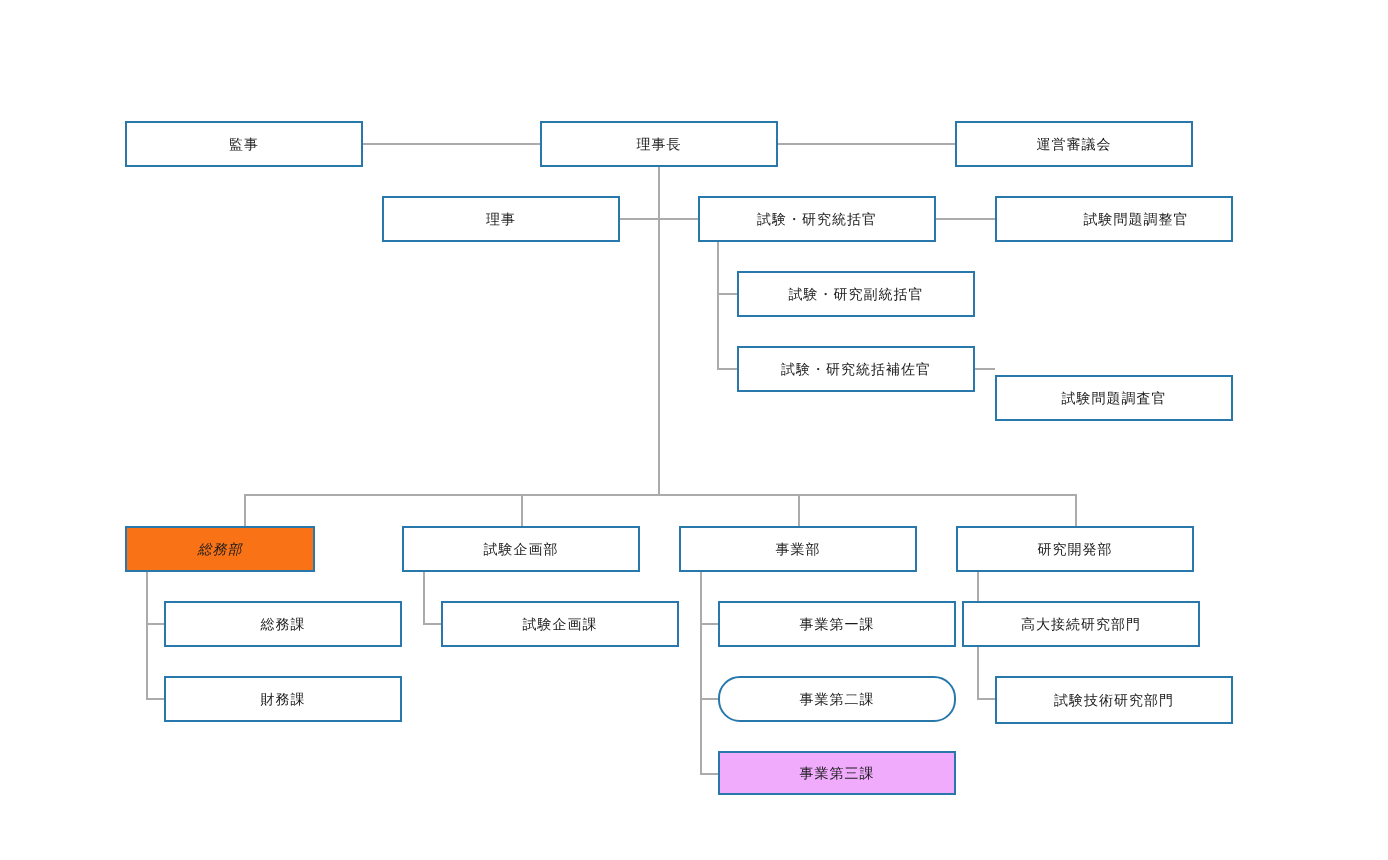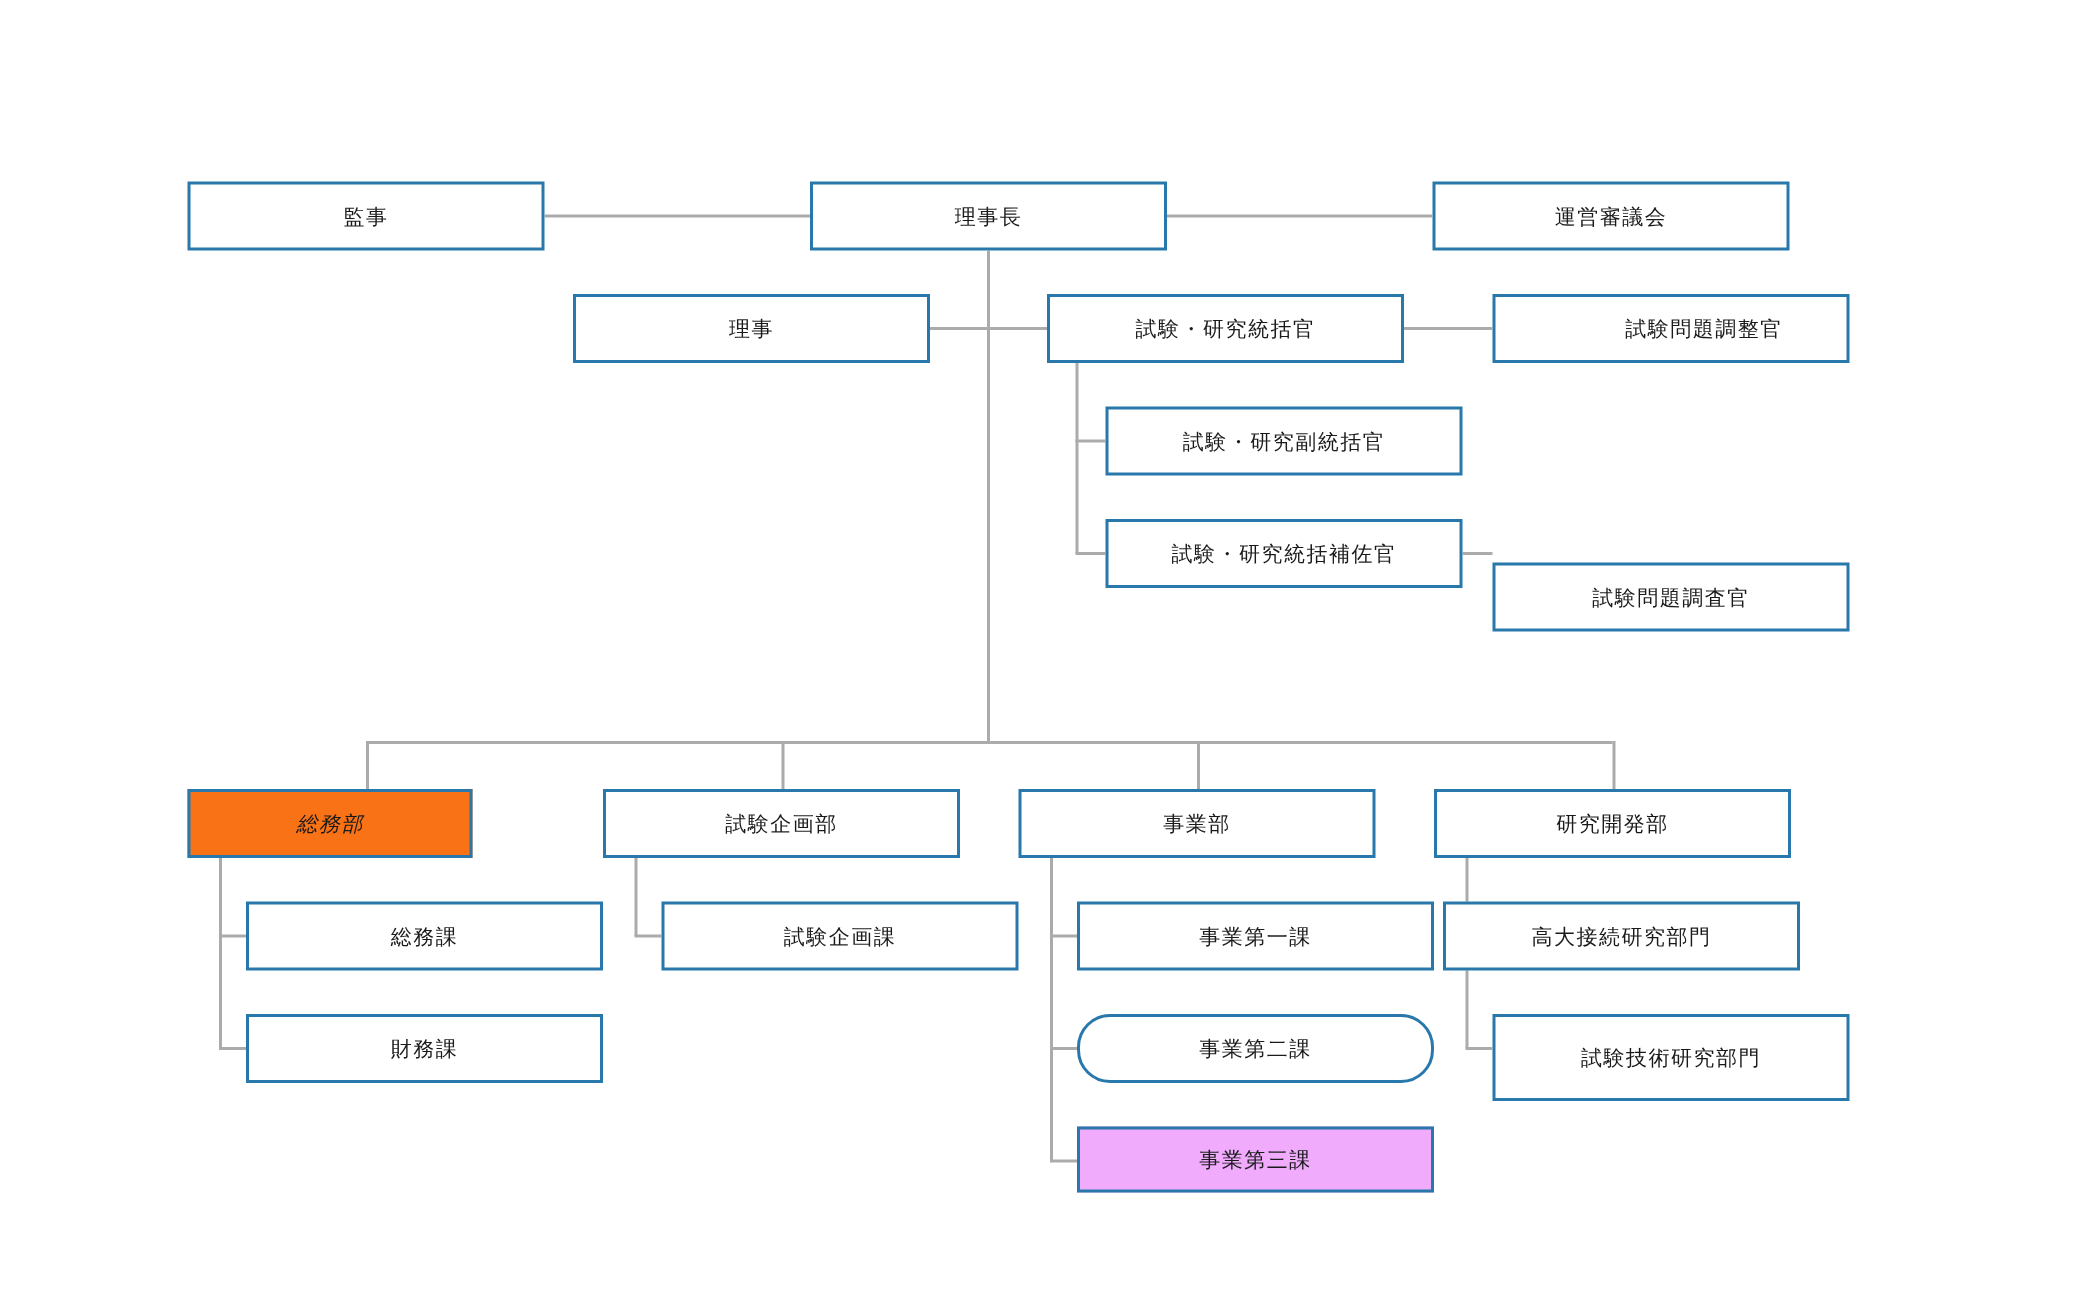--- a/index.html
+++ b/index.html
@@ -122,17 +122,17 @@
       </div>
       <div class="node" style="left: 718px; top: 676px; width: 238px; height: 46px; border-color: rgb(40, 120, 172); background: rgb(255, 255, 255); color: rgb(26, 26, 26); border-radius: 22px;">
         <span>事業第二課</span>
       </div>
       <div class="node" style="left: 718px; top: 751px; width: 238px; height: 44px; border-color: rgb(40, 120, 172); background: #f0abfc; color: rgb(26, 26, 26);">
         <span>事業第三課</span>
       </div>
       <div class="node" style="left: 962px; top: 601px; width: 238px; height: 46px; border-color: rgb(40, 120, 172); background: rgb(255, 255, 255); color: rgb(26, 26, 26);">
         <span>高大接続研究部門</span>
       </div>
-      <div class="node" style="left: 995px; top: 676px; width: 238px; height: 58px; border-color: rgb(40, 120, 172); background: rgb(255, 255, 255); color: rgb(26, 26, 26);">
+      <div class="node" style="left: 995px; top: 676px; width: 238px; height: 48px; border-color: rgb(40, 120, 172); background: rgb(255, 255, 255); color: rgb(26, 26, 26);">
         <span>試験技術研究部門</span>
       </div>
     </div>
 </div>
 
 </body></html>

